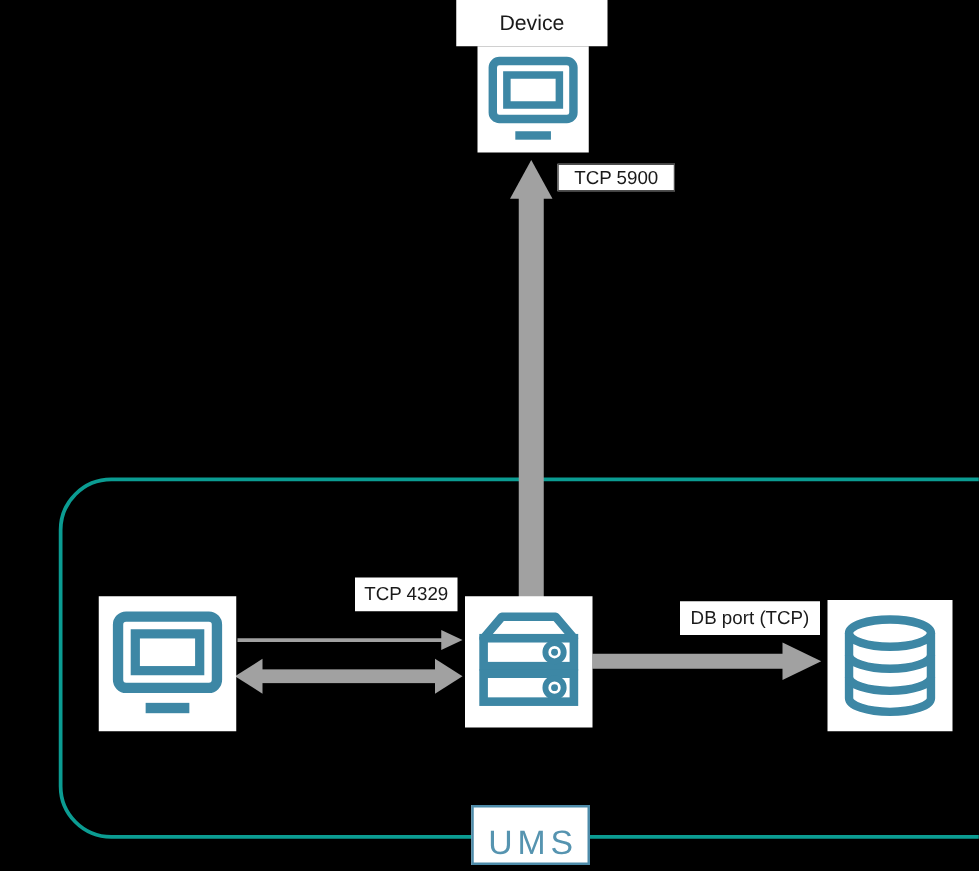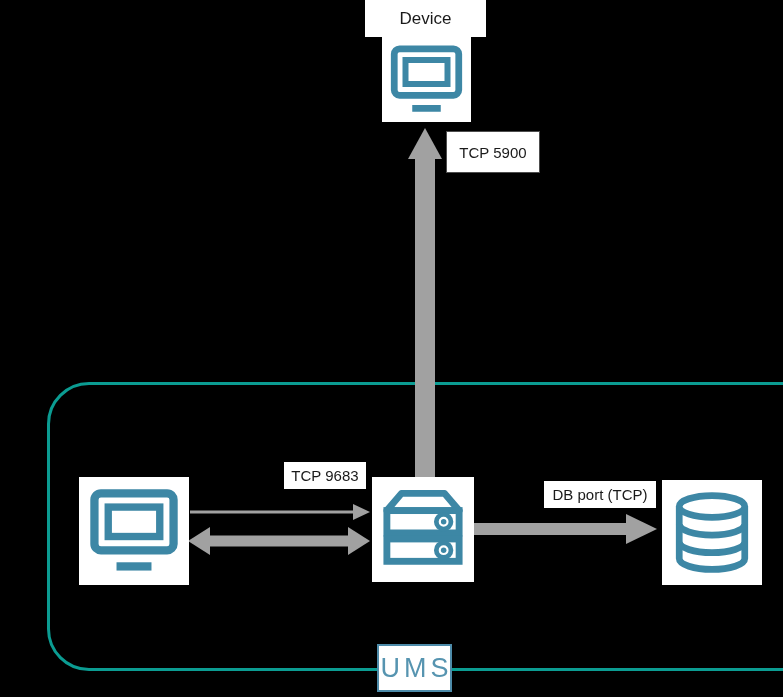--- a/index.html
+++ b/index.html
@@ -73,34 +73,34 @@
   </div>
 
   <div class="abs node-box" style="left:338px;top:37px;width:89px;height:85px;padding:5px 7px;">
     <svg viewBox="0 0 100 94" preserveAspectRatio="xMidYMid meet">
       <rect x="7" y="6" width="86" height="62" rx="7" fill="#fff" stroke="var(--icon-teal)" stroke-width="9"></rect>
       <rect x="22" y="21" width="56" height="32" fill="#fff" stroke="var(--icon-teal)" stroke-width="8"></rect>
       <rect x="31" y="81" width="38" height="9" fill="var(--icon-teal)"></rect>
     </svg>
   </div>
 
-  <div class="abs lbl lbl-bordered" style="left:402px;top:131px;width:94px;height:42px;">
+  <div class="abs lbl lbl-bordered" style="left:402px;top:131px;width:94px;height:22px;">
     <span>TCP 5900</span>
   </div>
 
   <div class="abs node-box" style="left:35px;top:477px;width:110px;height:108px;padding:6px 9px;">
     <svg viewBox="0 0 100 94" preserveAspectRatio="xMidYMid meet">
       <rect x="7" y="6" width="86" height="62" rx="7" fill="#fff" stroke="var(--icon-teal)" stroke-width="9"></rect>
       <rect x="22" y="21" width="56" height="32" fill="#fff" stroke="var(--icon-teal)" stroke-width="8"></rect>
       <rect x="31" y="81" width="38" height="9" fill="var(--icon-teal)"></rect>
     </svg>
   </div>
 
   <div class="abs lbl" style="left:240px;top:462px;width:82px;height:27px;">
-    <span>TCP 9683</span>
+    <span>TCP 4329</span>
   </div>
 
   <div class="abs node-box" style="left:328px;top:477px;width:102px;height:105px;padding:7px 8px;">
     <svg viewBox="0 0 100 96" preserveAspectRatio="xMidYMid meet">
       <polygon points="25,6 75,6 92,26 8,26" fill="#fff" stroke="var(--icon-teal)" stroke-width="8" stroke-linejoin="round"></polygon>
       <rect x="8" y="26" width="84" height="26" fill="#fff" stroke="var(--icon-teal)" stroke-width="8"></rect>
       <circle cx="74" cy="39" r="8.5" fill="#fff" stroke="var(--icon-teal)" stroke-width="5.5"></circle>
       <circle cx="74" cy="39" r="3.2" fill="var(--icon-teal)"></circle>
       <rect x="8" y="59" width="84" height="26" fill="#fff" stroke="var(--icon-teal)" stroke-width="8"></rect>
       <circle cx="74" cy="72" r="8.5" fill="#fff" stroke="var(--icon-teal)" stroke-width="5.5"></circle>
@@ -114,17 +114,17 @@
 
   <div class="abs node-box" style="left:618px;top:480px;width:100px;height:105px;padding:7px 8px;">
     <svg viewBox="0 0 100 96" preserveAspectRatio="xMidYMid meet">
       <path d="M11,17 L11,79 A39,13 0 0 0 89,79 L89,17" fill="#fff" stroke="var(--icon-teal)" stroke-width="8"></path>
       <path d="M11,38 A39,13 0 0 0 89,38" fill="none" stroke="var(--icon-teal)" stroke-width="8"></path>
       <path d="M11,59 A39,13 0 0 0 89,59" fill="none" stroke="var(--icon-teal)" stroke-width="8"></path>
       <ellipse cx="50" cy="17" rx="39" ry="13" fill="#fff" stroke="var(--icon-teal)" stroke-width="8"></ellipse>
     </svg>
   </div>
 
-  <div class="abs ums-badge" style="left:333px;top:644px;width:75px;height:48px;">
+  <div class="abs ums-badge" style="left:333px;top:644px;width:95px;height:48px;align-items:flex-end;">
     <span>UMS</span>
   </div>
 
 </div>
 
 </body></html>

